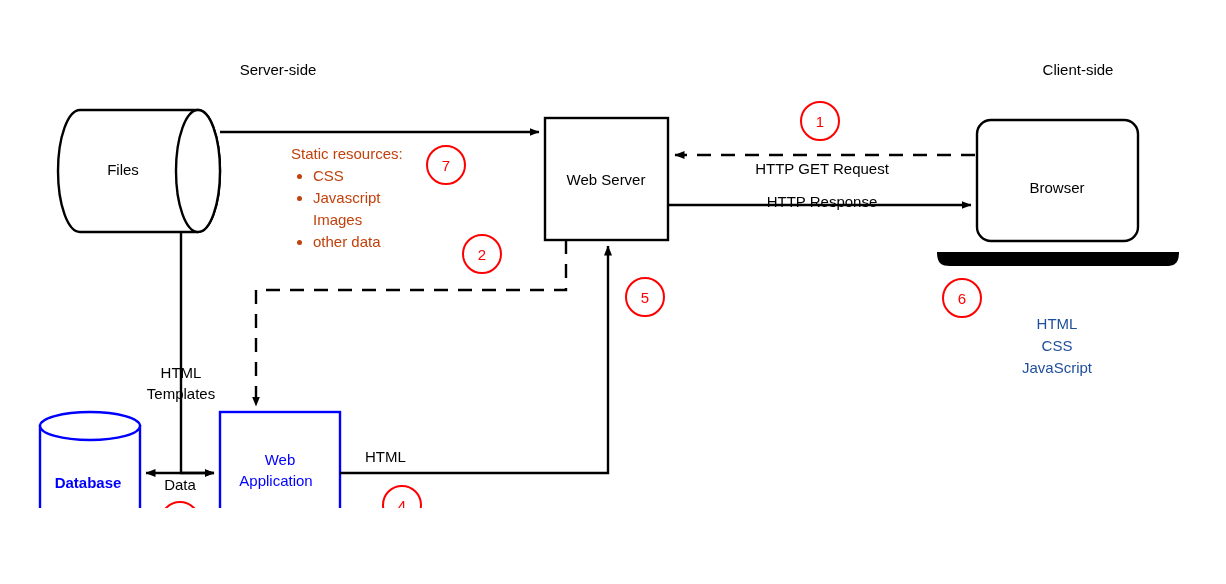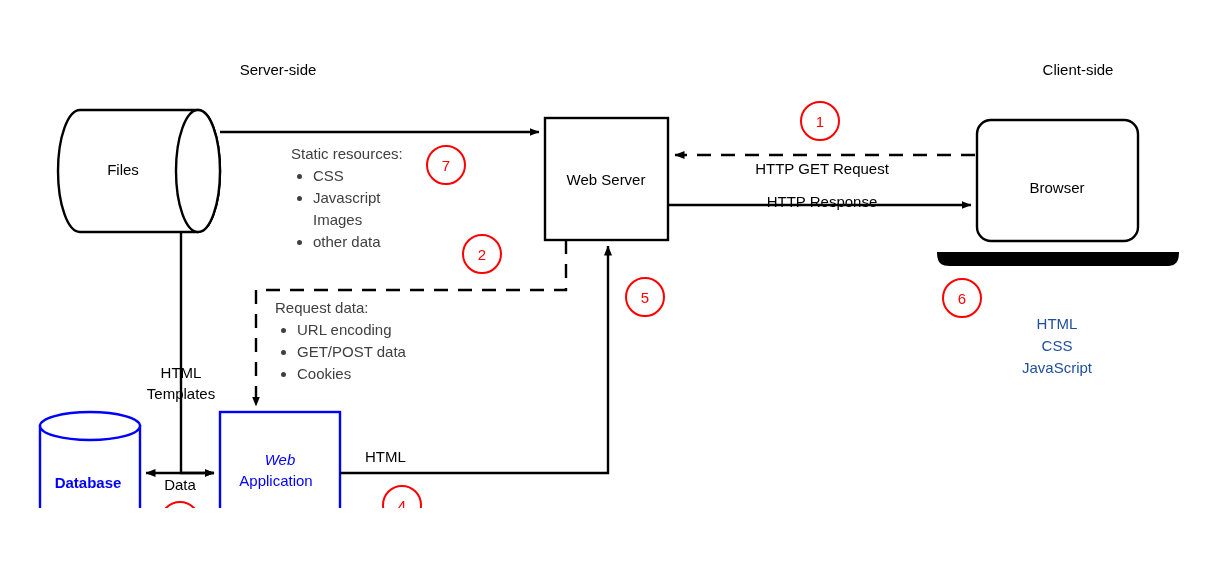--- a/index.html
+++ b/index.html
@@ -48,21 +48,21 @@
     display: flex;
     align-items: center;
     justify-content: center;
     box-sizing: border-box;
     background: transparent;
   }
   .bullets {
     position: absolute;
     font-family: "Liberation Sans", sans-serif;
     font-size: 15px;
-    color: #404040;
+    color: #c2410c;
     line-height: 22px;
   }
   .bullets .hdr { margin: 0 0 0 0; }
   .bullets ul {
     margin: 0;
     padding-left: 22px;
     list-style: disc;
   }
   .bullets ul li.nobul { list-style: none; margin-left: -0px; }
 </style>
@@ -114,41 +114,33 @@
     <path d="M340,473 L608,473 L608,246" fill="none" stroke="#000000" stroke-width="2.4" marker-end="url(#arrowBlk)"></path>
   </svg>
 
   <div class="lbl ctr" style="left:278px; top:60px;">Server-side</div>
   <div class="lbl ctr" style="left:1048px; top:60px;margin-left:30px;">Client-side</div>
 
   <div class="lbl ctr" style="left:123px; top:160px;text-align:center;">Files</div>
   <div class="lbl ctr" style="left:606px; top:170px;text-align:right;">Web Server</div>
   <div class="lbl ctr" style="left:1057px; top:178px;">Browser</div>
   <div class="lbl ctr blue" style="left:88px; top:473px;font-weight:bold;">Database</div>
-  <div class="lbl ctr blue" style="left:280px; top:450px;font-style:italic;">Web</div>
+  <div class="lbl ctr blue" style="left:280px; top:450px;">Web</div>
   <div class="lbl ctr blue" style="left:276px; top:471px;">Application</div>
 
   <div class="bullets" style="left:291px; top:143px;">
     <div class="hdr">Static resources:</div>
     <ul>
       <li>CSS</li>
       <li>Javascript</li>
       <li class="nobul">Images</li>
       <li>other data</li>
     </ul>
   </div>
 
-  <div class="bullets" style="left:275px; top:297px;">
-    <div class="hdr">Request data:</div>
-    <ul>
-      <li>URL encoding</li>
-      <li>GET/POST data</li>
-      <li>Cookies</li>
-    </ul>
-  </div>
 
   <div class="lbl ctr" style="left:822px; top:159px;">HTTP GET Request</div>
   <div class="lbl ctr" style="left:822px; top:192px;">HTTP Response</div>
   <div class="lbl ctr" style="left:181px; top:363px;">HTML</div>
   <div class="lbl ctr" style="left:181px; top:384px;">Templates</div>
   <div class="lbl ctr" style="left:180px; top:475px;">Data</div>
   <div class="lbl" style="left:365px; top:447px;">HTML</div>
 
   <div class="lbl ctr navy" style="left:1057px; top:314px;">HTML</div>
   <div class="lbl ctr navy" style="left:1057px; top:336px;">CSS</div>

